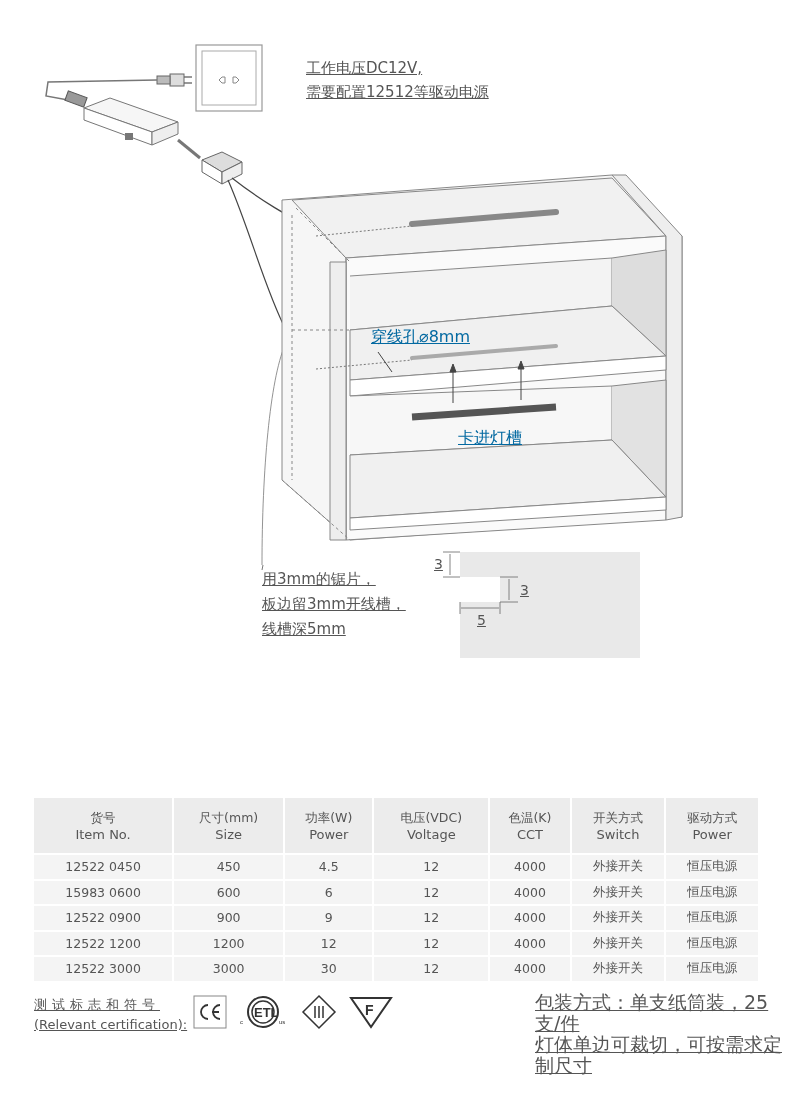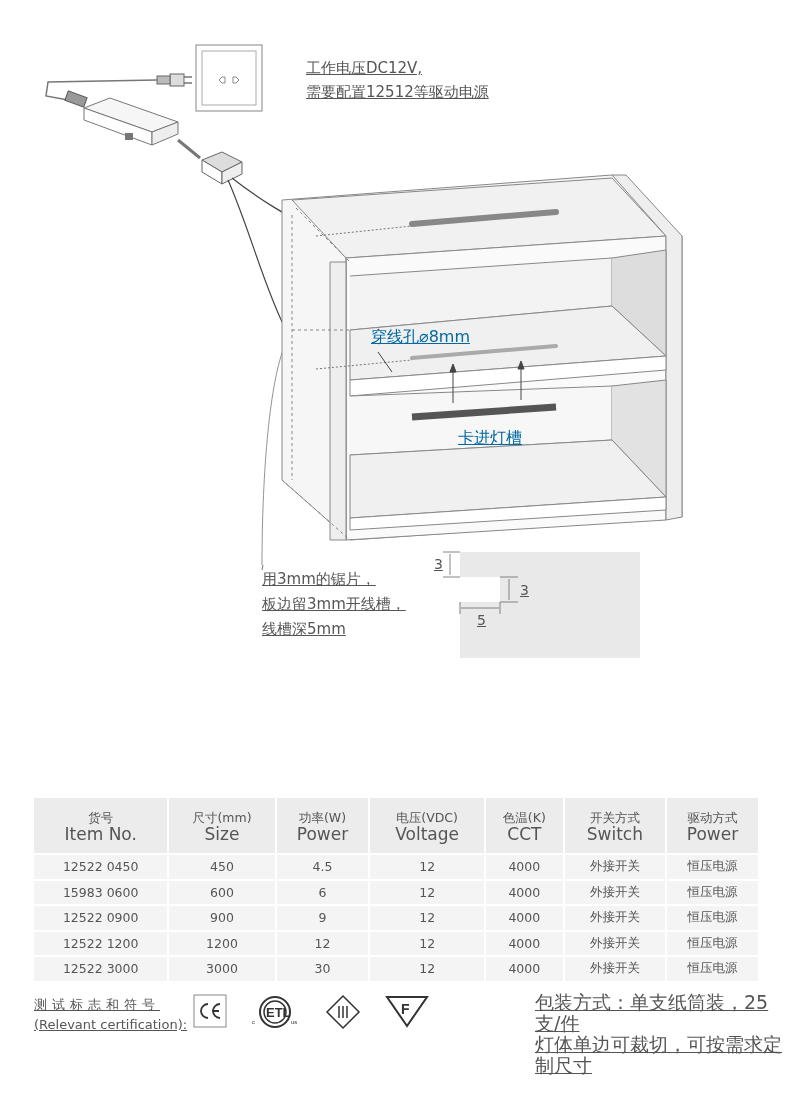--- a/index.html
+++ b/index.html
@@ -17,30 +17,30 @@
 
     table.spec {
       position: absolute; left: 34px; top: 798px; width: 724px;
       border-collapse: collapse; font-size: 12.5px; color: #555;
     }
     table.spec th {
       background: #ececec; font-weight: normal; height: 56px;
       border-right: 2px solid #fff; border-bottom: 2px solid #fff;
       line-height: 17px; text-align: center;
     }
-    table.spec th .en { font-size: 17px; display: block; }
+    table.spec th .en { font-size: 13px; display: block; }
     table.spec td {
       background: #f4f4f4; height: 25.5px; text-align: center;
       border-right: 2px solid #fff; border-bottom: 2px solid #fff;
     }
     table.spec th:last-child, table.spec td:last-child { border-right: none; }
 
     .cert-label { left: 34px; top: 995px; font-size: 13px; line-height: 20px; color: #555; }
     .cert-label .cn { letter-spacing: 5px; }
-    .cert-icons { left: 193px; top: 994px; display: flex; gap: 24px; align-items: flex-start; }
+    .cert-icons { left: 193px; top: 994px; display: flex; gap: 12px; align-items: center; }
     .pack-note { left: 535px; top: 992px; font-size: 19px; line-height: 21px; color: #555; }
   </style>
 </head>
 <body>
 
 <svg class="diagram" viewBox="0 0 790 700" xmlns="http://www.w3.org/2000/svg">
 
   <g>
     <rect x="196" y="45" width="66" height="66" fill="#fff" stroke="#999" stroke-width="1.2"></rect>
     <rect x="202" y="51" width="54" height="54" fill="#fff" stroke="#aaa" stroke-width="1"></rect>

